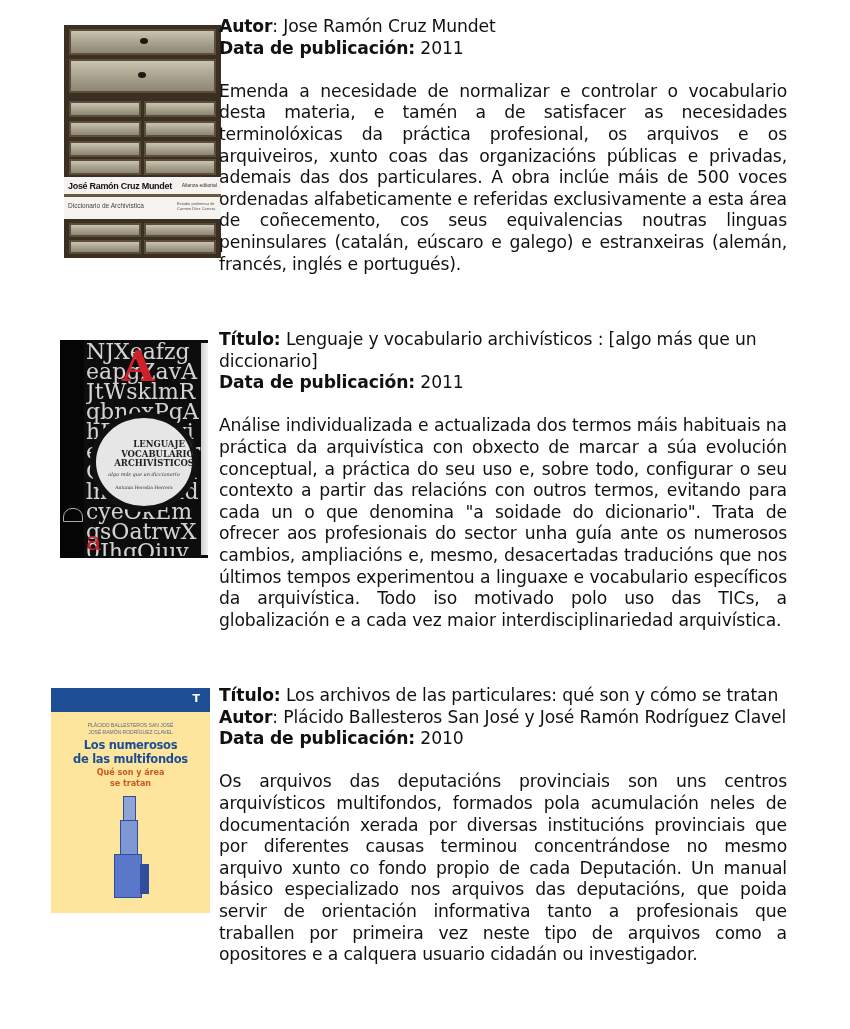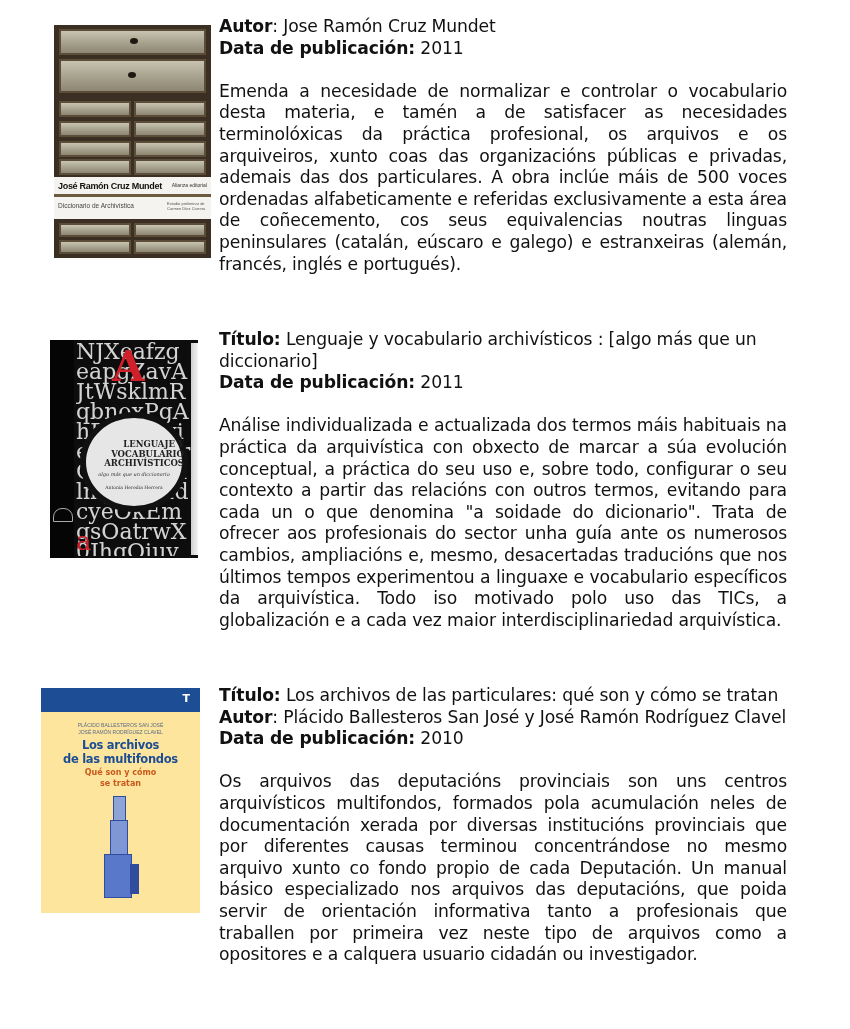--- a/index.html
+++ b/index.html
@@ -2,21 +2,21 @@
 <html><head>
 <meta charset="utf-8">
 <style>
   html, body { margin: 0; padding: 0; background: #ffffff; }
   body {
     width: 850px; height: 1029px; position: relative; overflow: hidden;
     font-family: "DejaVu Sans", "Liberation Sans", sans-serif;
     color: #111111;
   }
   .entry { position: absolute; left: 0; width: 850px; }
-  .cover { position: absolute; overflow: hidden; }
+  .cover { position: absolute; overflow: hidden; margin-left: 10px; }
   .text {
     position: absolute; left: 219px; width: 568px;
     font-size: 17.2px; line-height: 21.6px;
     letter-spacing: -0.15px;
   }
   .meta-line { white-space: normal; }
   .lbl { font-weight: bold; }
   .desc { margin-top: 21.6px; text-align: justify; }
 
   
@@ -127,25 +127,25 @@
 <div class="entry" style="top:0;">
   <div class="cover c3">
     <div class="header">
       <span class="pub-mark">T</span>
     </div>
     <div class="authors">
       <div>PLÁCIDO BALLESTEROS SAN JOSÉ</div>
       <div>JOSÉ RAMÓN RODRÍGUEZ CLAVEL</div>
     </div>
     <div class="title">
-      <div>Los archivos</div>
+      <div>Los numerosos</div>
       <div>de las multifondos</div>
     </div>
     <div class="subtitle">
-      <div>Qué son y cómo</div>
+      <div>Qué son y área</div>
       <div>se tratan</div>
     </div>
     <div class="b1"></div>
     <div class="b2"></div>
     <div class="b3"></div>
     <div class="b4"></div>
   </div>
   <div class="text" style="top:685px;">
     <div class="meta-line"><span class="lbl">Título:</span> <span>Los archivos de las particulares: qué son y cómo se tratan</span></div>
     <div class="meta-line"><span class="lbl">Autor</span><span>:</span> <span>Plácido Ballesteros San José y José Ramón Rodríguez Clavel</span></div>

